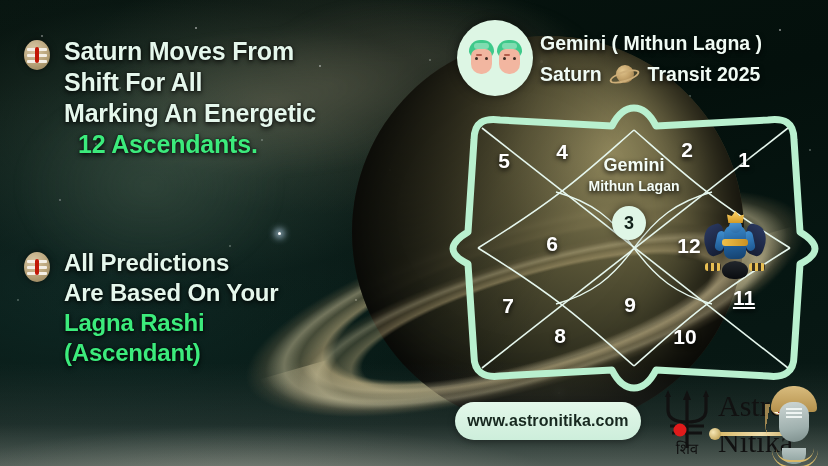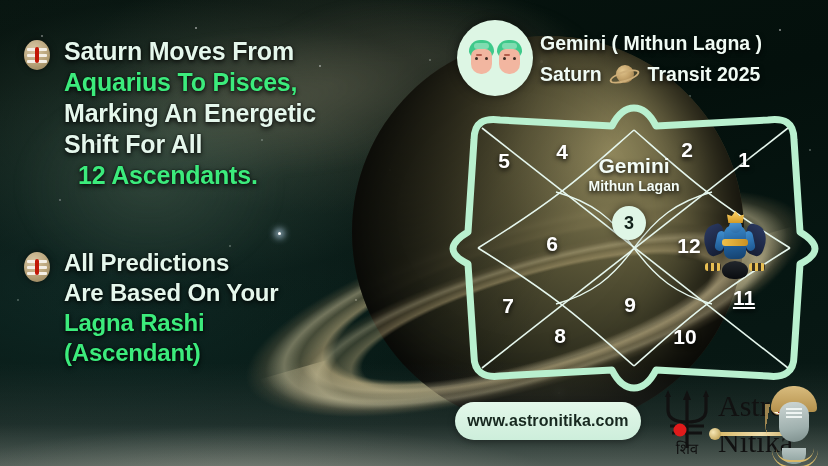--- a/index.html
+++ b/index.html
@@ -206,21 +206,21 @@
     font-weight:bold; font-size:21px; color:#ffffff;
     text-shadow:0 2px 5px rgba(0,0,0,.95);
     transform:translate(-50%,-50%);
   }
   .center-sign{
     position:absolute; left:50%; top:48px;
     transform:translateX(-50%);
     text-align:center; width:180px;
   }
   .center-sign .cs1{
-    font-weight:bold; font-size:21px; color:#f4fdf7;
+    font-weight:bold; font-size:18px; color:#f4fdf7;
     text-shadow:0 2px 5px rgba(0,0,0,.95); line-height:23px;
   }
   .center-sign .cs2{
     font-weight:bold; font-size:14px; color:#f4fdf7;
     text-shadow:0 2px 5px rgba(0,0,0,.95); line-height:18px;
   }
   .lagna-badge{
     position:absolute; left:177px; top:117px;
     width:34px; height:34px; border-radius:50%;
     background:#dff6e6;
@@ -383,23 +383,22 @@
 
     <div class="bullet-row" id="block1">
       <div class="tripundra">
         <i></i>
           <i></i>
           <i></i>
           <b></b>
       </div>
       <div class="lines">
         <div class="ln">Saturn Moves From</div>
-        <div class="ln green">Aquarius To Pisces,</div>
+        <div class="ln">Shift For All</div>
         <div class="ln">Marking An Energetic</div>
-        <div class="ln">Shift For All</div>
         <div class="ln green indent">12 Ascendants.</div>
       </div>
     </div>
 
     <div class="bullet-row" id="block2">
       <div class="tripundra">
         <i></i>
           <i></i>
           <i></i>
           <b></b>

